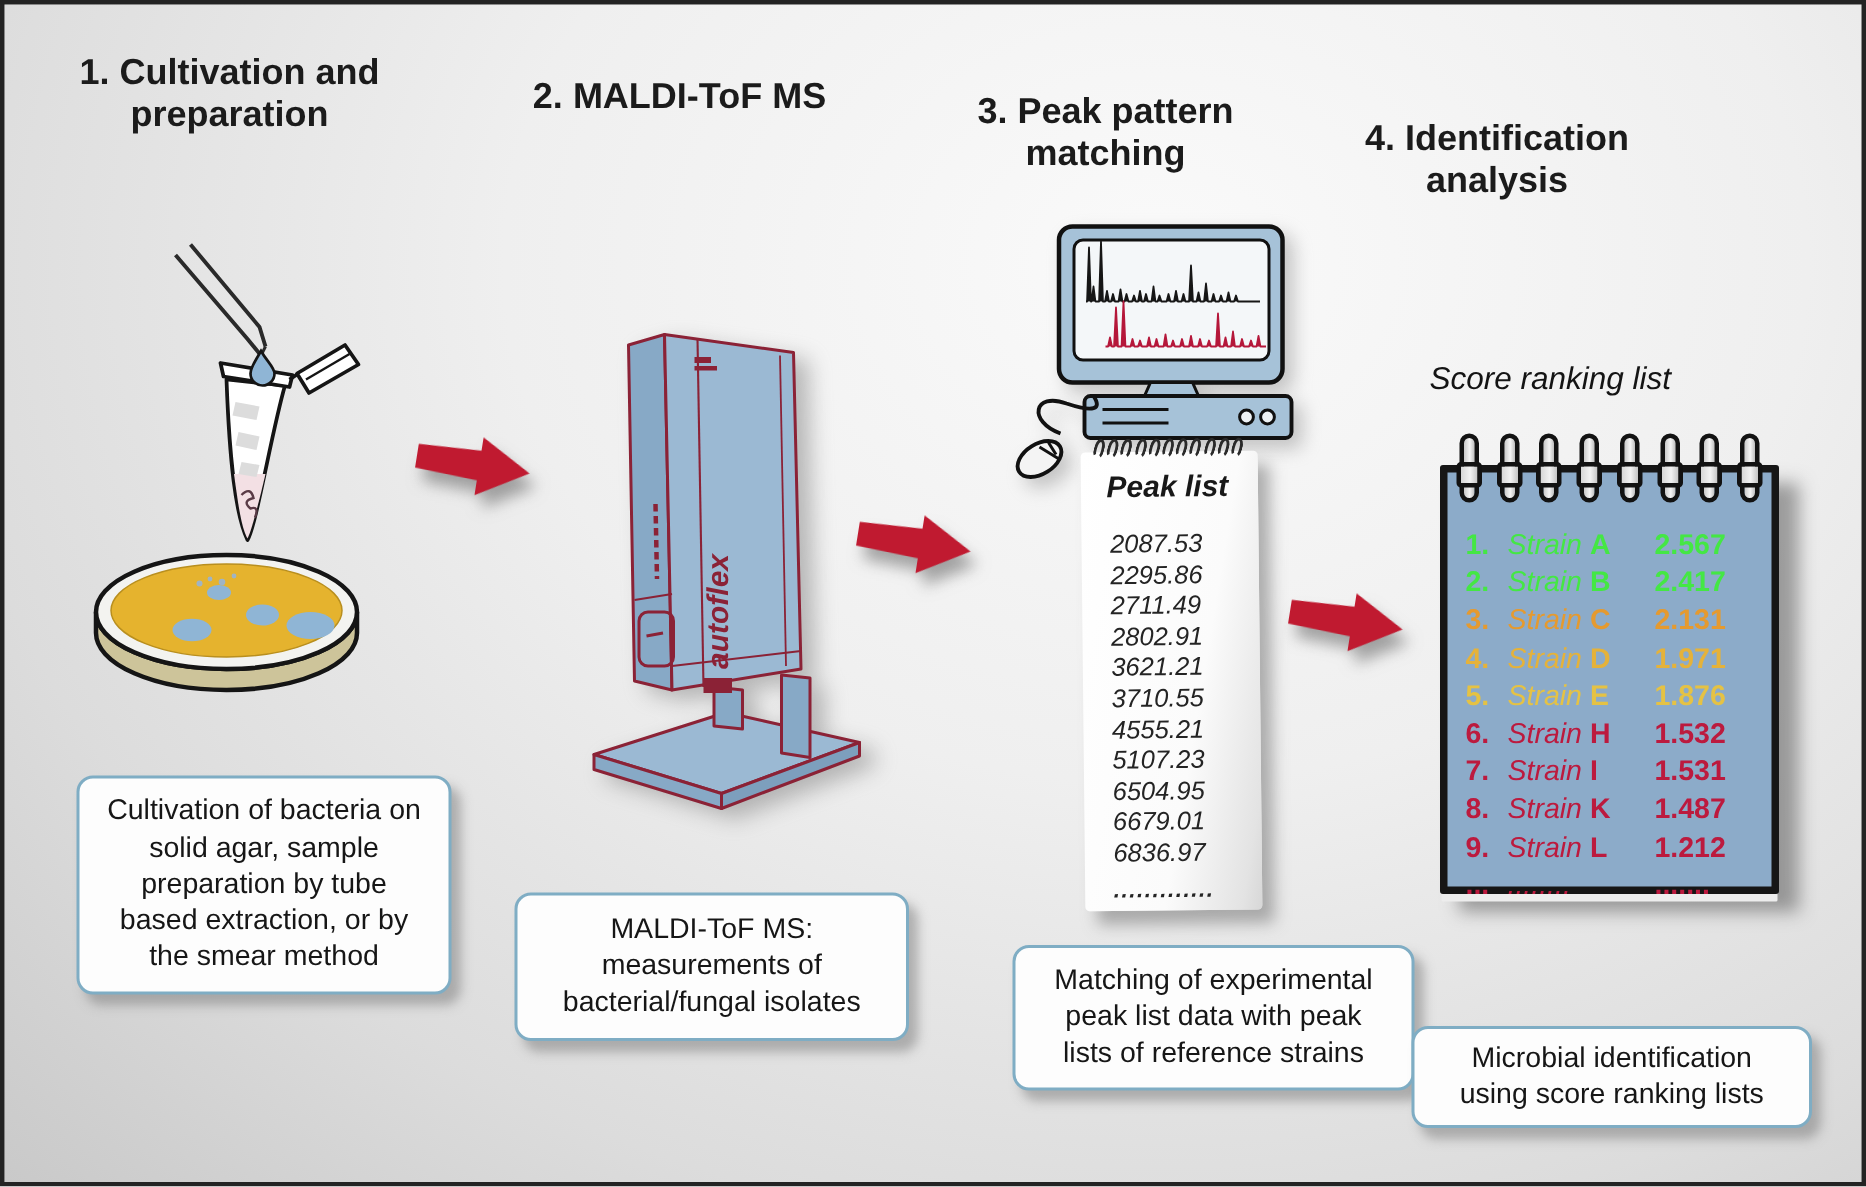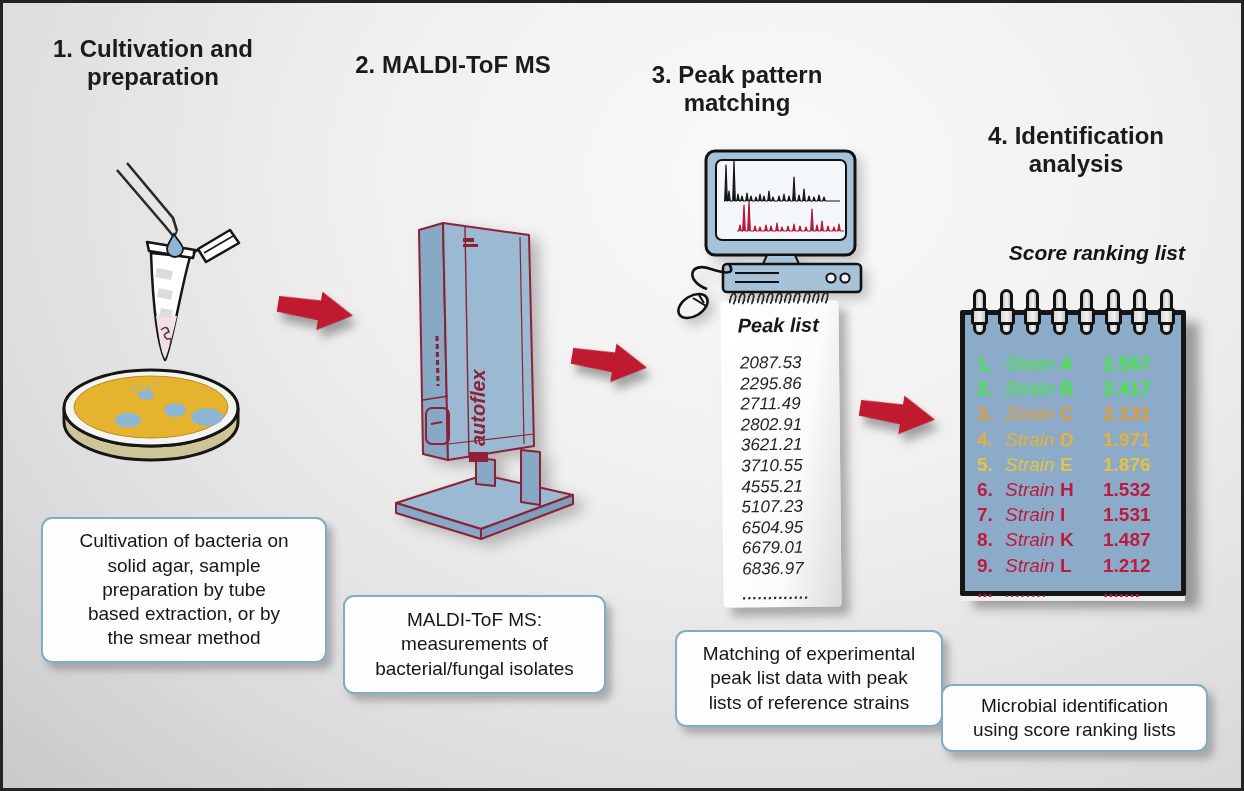--- a/index.html
+++ b/index.html
@@ -9,21 +9,21 @@
     background:radial-gradient(ellipse at 62% 22%, #fafafa 0%, #efefef 40%, #dcdcdc 75%, #c9c9c9 100%);
     font-family:"Liberation Sans", sans-serif;color:#1c1c1c;
   }
   .step-title{
     position:absolute;white-space:pre-line;text-align:center;
     font-weight:bold;font-size:24px;line-height:1.18;color:#1b1b1b;
   }
   #title-1{left:28px;top:32px;width:244px;}
   #title-2{left:330px;top:48px;width:240px;}
   #title-3{left:625px;top:58px;width:218px;}
-  #title-4{left:964px;top:76px;width:218px;margin-top:43px;}
+  #title-4{left:886px;top:76px;width:218px;}
 
   .illus{position:absolute;}
   #illus-cultivation{left:50px;top:155px;}
   #illus-maldi{left:378px;top:205px;filter:drop-shadow(9px 6px 7px rgba(110,110,110,0.45));}
   #illus-computer{left:660px;top:140px;filter:drop-shadow(6px 6px 6px rgba(120,120,120,0.4));}
   .arrow{position:absolute;filter:drop-shadow(6px 8px 5px rgba(95,95,95,0.55));}
   #arrow-1{left:274px;top:288px;transform:rotate(9deg);}
   #arrow-2{left:568px;top:340px;transform:rotate(9deg);}
   #arrow-3{left:856px;top:392px;transform:rotate(9deg);}
 
@@ -39,22 +39,22 @@
     width:7px;height:13px;border:2.5px solid #2a2a2a;border-radius:60% 60% 50% 50%;
     border-bottom-color:transparent;transform:rotate(16deg);box-sizing:border-box;
   }
   .peak-pad-title{font-style:italic;font-weight:bold;font-size:20px;color:#181818;margin:13px 0 0 17px;}
   .peak-values{margin:16px 0 0 19px;}
   .peak-value{font-style:italic;font-weight:500;font-size:17px;line-height:20.6px;color:#242424;}
   .peak-ellipsis{font-style:italic;font-weight:bold;font-size:15px;color:#242424;margin:5px 0 0 19px;letter-spacing:1px;}
 
   
   .score-title{
-    position:absolute;left:950px;top:238px;width:232px;text-align:right;
-    font-style:italic;font-weight:bold;font-size:21px;color:#141414;
+    position:absolute;left:950px;top:238px;width:232px;text-align:left;
+    font-style:italic;font-weight:normal;font-size:21px;color:#141414;
   }
   .score-pad{
     position:absolute;left:957px;top:307px;width:226px;height:286px;box-sizing:border-box;
     border:5px solid #161616;border-radius:2px;
     box-shadow:0 6px 0 -1px #ededed, 13px 12px 11px rgba(75,75,75,0.5);
   }
   .rings-row{position:absolute;top:-26px;left:8px;right:8px;display:flex;justify-content:space-between;}
   .ring{position:relative;width:13px;height:46px;box-sizing:border-box;
     background:linear-gradient(90deg,#c9c9c9,#f5f5f5 55%,#bdbdbd);
     border:3px solid #121212;border-radius:7px;}
@@ -69,21 +69,21 @@
   .score-value{flex:0 0 66px;text-align:left;}
 
   
   .note-box{
     position:absolute;box-sizing:border-box;background:#fdfdfd;
     border:2.5px solid #7fadc4;border-radius:11px;
     box-shadow:6px 7px 7px rgba(120,120,120,0.5);
     display:flex;align-items:center;justify-content:center;text-align:center;
     font-size:19px;line-height:1.28;color:#161616;padding:8px 6px;white-space:pre-line;
   }
-  #note-1{left:38px;top:514px;width:286px;height:146px;}
+  #note-1{left:48px;top:514px;width:250px;height:146px;}
   #note-2{left:340px;top:592px;width:263px;height:99px;}
   #note-3{left:638px;top:627px;width:268px;height:97px;margin-left:34px;}
   #note-4{left:938px;top:681px;width:267px;height:68px;}
 </style>
 </head>
 <body>
 
 <div class="canvas">
 
   <div class="step-title" id="title-1">1. Cultivation and

